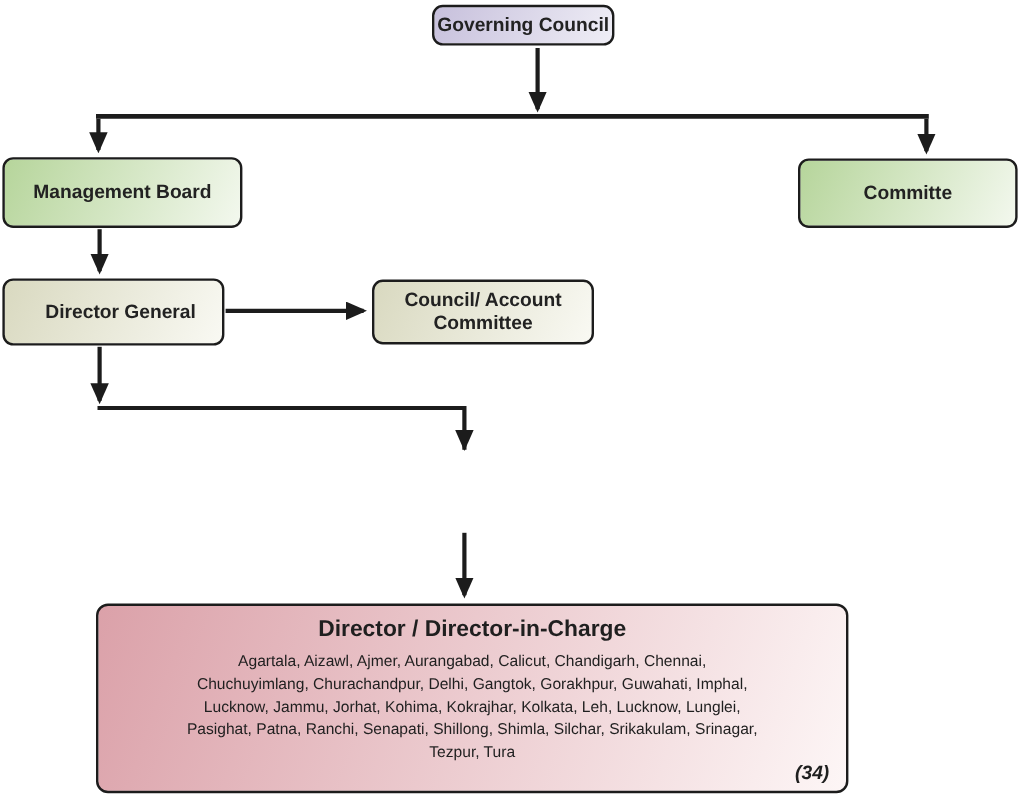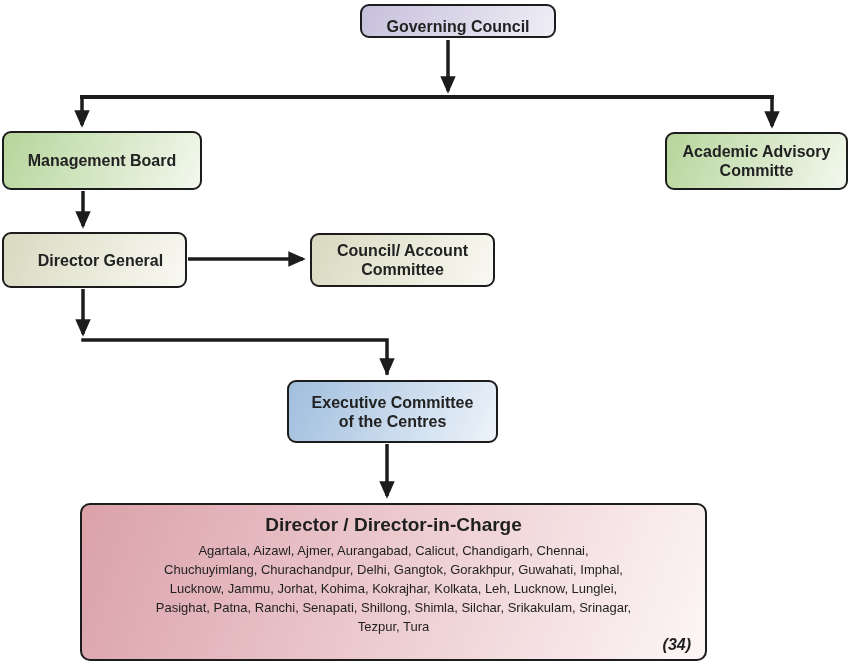--- a/index.html
+++ b/index.html
@@ -30,21 +30,21 @@
     font-weight: bold;
     font-size: 16px;
     line-height: 19px;
     color: #222222;
   }
   .node.lavender { background: linear-gradient(115deg, #c7c0dc 0%, #efeef6 100%); }
   .node.green    { background: linear-gradient(115deg, #b6d59b 0%, #f3f8ee 100%); }
   .node.beige    { background: linear-gradient(115deg, #d9d9c0 0%, #f9f9f3 100%); }
   .node.blue     { background: linear-gradient(115deg, #a0bedd 0%, #edf3fa 100%); }
 
-  #node-governing     { left: 360px; top: 4px;   width: 196px; height: 34px; justify-content: flex-end; }
+  #node-governing     { left: 360px; top: 4px;   width: 152px; height: 34px; }
   #node-management    { left: 2px;   top: 131px; width: 200px; height: 59px; }
   #node-academic      { left: 665px; top: 132px; width: 183px; height: 58px; }
   #node-director-gen  { left: 2px;   top: 232px; width: 185px; height: 56px; padding-left: 12px; }
   #node-finance       { left: 310px; top: 233px; width: 185px; height: 54px; }
   #node-executive     { left: 287px; top: 380px; width: 211px; height: 63px; }
 
   #node-directors {
     position: absolute;
     left: 80px; top: 503px;
     width: 627px; height: 158px;
@@ -99,37 +99,32 @@
 
   <div id="node-governing" class="node lavender">
     <span>Governing Council</span>
   </div>
 
   <div id="node-management" class="node green">
     <span>Management Board</span>
   </div>
 
   <div id="node-academic" class="node green">
-    <span>Academic Advisory</span>
     <span>Committe</span>
   </div>
 
   <div id="node-director-gen" class="node beige">
     <span>Director General</span>
   </div>
 
   <div id="node-finance" class="node beige">
     <span>Council/ Account</span>
     <span>Committee</span>
   </div>
 
-  <div id="node-executive" class="node blue">
-    <span>Executive Committee</span>
-    <span>of the Centres</span>
-  </div>
 
   <div id="node-directors">
     <div class="dir-title">Director / Director-in-Charge</div>
     <div class="centre-line">Agartala, Aizawl, Ajmer, Aurangabad, Calicut, Chandigarh, Chennai,</div>
     <div class="centre-line">Chuchuyimlang, Churachandpur, Delhi, Gangtok, Gorakhpur, Guwahati, Imphal,</div>
     <div class="centre-line">Lucknow, Jammu, Jorhat, Kohima, Kokrajhar, Kolkata, Leh, Lucknow, Lunglei,</div>
     <div class="centre-line">Pasighat, Patna, Ranchi, Senapati, Shillong, Shimla, Silchar, Srikakulam, Srinagar,</div>
     <div class="centre-line">Tezpur, Tura</div>
     <div class="count">(34)</div>
   </div>

